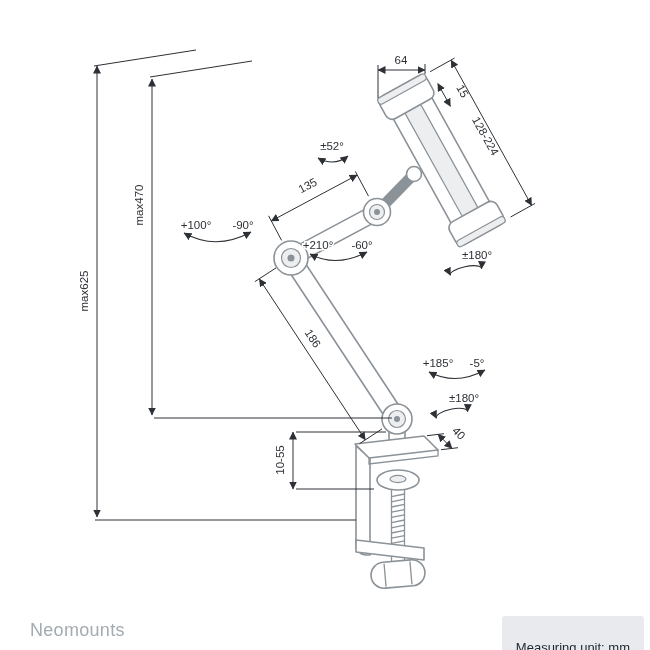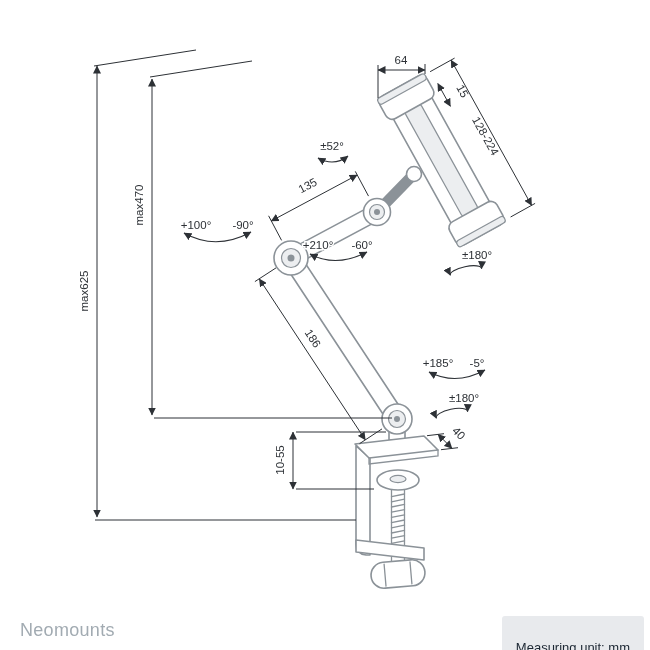--- a/index.html
+++ b/index.html
@@ -11,21 +11,21 @@
   .part-inner{fill:#eceef0;stroke:#8b9298;stroke-width:1.2;}
   .part-line{fill:none;stroke:#8b9298;stroke-width:1.3;stroke-linecap:round;}
   .part-dot{fill:#8b9298;stroke:none;}
   .link{stroke:#8b9298;stroke-width:11;stroke-linecap:round;}
   
   .dim{fill:none;stroke:#2d3136;stroke-width:1;}
   .arc{fill:none;stroke:#2d3136;stroke-width:1.1;}
   text.lbl{fill:#2d3136;font-size:11.5px;font-weight:500;text-anchor:middle;
            paint-order:stroke fill;stroke:#ffffff;stroke-width:3px;}
   
-  .brand{position:absolute;left:20px;top:620px;font-size:18px;font-weight:500;
+  .brand{position:absolute;left:30px;top:620px;font-size:18px;font-weight:500;
          color:#a2abb2;letter-spacing:.3px;}
   .unit-badge{position:absolute;right:6px;top:616px;background:#e8eaed;color:#1c2733;
          font-size:13px;padding:24px 14px;border-radius:3px;}
 </style>
 </head>
 <body>
 
 <div class="stage">
 
 <svg width="650" height="612" viewBox="0 0 650 612">

